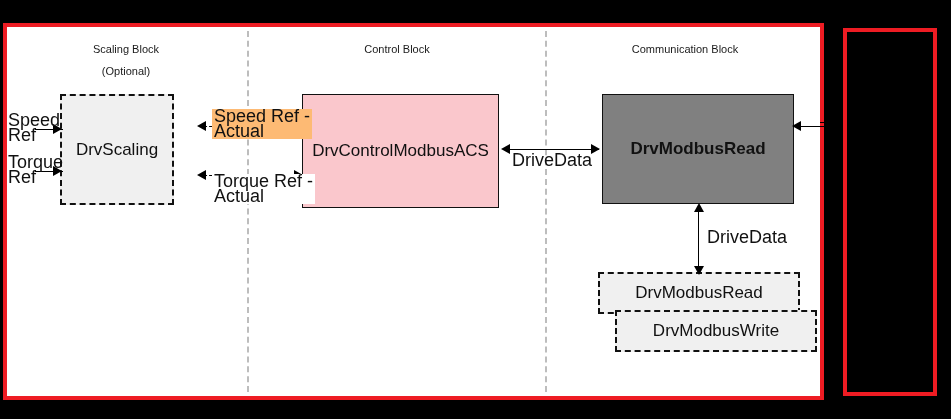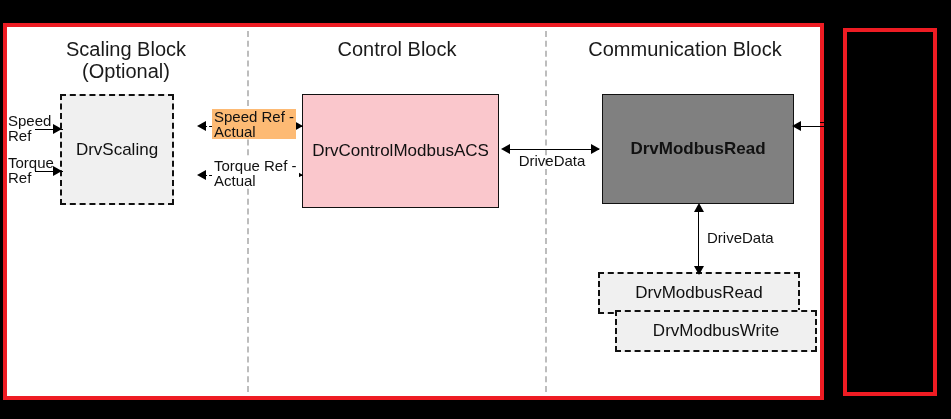--- a/index.html
+++ b/index.html
@@ -39,21 +39,21 @@
     bottom: 4px;
     width: 0;
     border-left: 2px dashed #bdbdbd;
   }
   .divider.d1 { left: 240px; }
   .divider.d2 { left: 538px; }
 
   
   .section-title {
     position: absolute;
-    font-size: 20px;
+    font-size: 11px;
     color: #1a1a1a;
     line-height: 22px;
     white-space: pre-line;
     text-align: center;
   }
   .title-scaling { left: 8px; top: 11px; width: 222px; }
   .title-control { left: 246px; top: 11px; width: 288px; }
   .title-comm    { left: 542px; top: 11px; width: 272px; }
 
   
@@ -113,21 +113,21 @@
   }
   .ah-down {
     border-left: 5px solid transparent;
     border-right: 5px solid transparent;
     border-top: 9px solid #000000;
   }
 
   
   .edge-label {
     position: absolute;
-    font-size: 15px;
+    font-size: 18px;
     line-height: 15px;
     color: #111111;
     white-space: pre-line;
   }
   .edge-label.center { text-align: center; }
 
   
   .device-frame {
     position: absolute;
     left: 843px;
@@ -199,21 +199,21 @@
 
     <div class="h-line dashed" style="left:192px; top:99px; width:104px;"></div>
     <div class="arrow-head ah-left" style="left:190px; top:94px;"></div>
     <div class="arrow-head ah-right" style="left:287px; top:94px;"></div>
     <div class="edge-label" style="left:205px; top:82px; background:#fdba74; padding:0 2px;">Speed Ref -
 Actual</div>
 
     <div class="h-line dashed" style="left:192px; top:148px; width:104px;"></div>
     <div class="arrow-head ah-left" style="left:190px; top:143px;"></div>
     <div class="arrow-head ah-right" style="left:287px; top:143px;"></div>
-    <div class="edge-label" style="left:205px; top:131px; background:#ffffff; padding:0 2px;">Torque Ref -
+    <div class="edge-label" style="left:205px; top:147px; background:#ffffff; padding:0 2px;">Torque Ref -
 Actual</div>
 
     <div class="h-line" style="left:498px; top:122px; width:94px;"></div>
     <div class="arrow-head ah-left" style="left:494px; top:117px;"></div>
     <div class="arrow-head ah-right" style="left:584px; top:117px;"></div>
     <div class="edge-label center" style="left:497px; top:126px; width:96px;">DriveData</div>
 
     <div class="v-line" style="left:691px; top:180px; height:66px;"></div>
     <div class="arrow-head ah-up" style="left:687px; top:176px;"></div>
     <div class="arrow-head ah-down" style="left:687px; top:239px;"></div>

